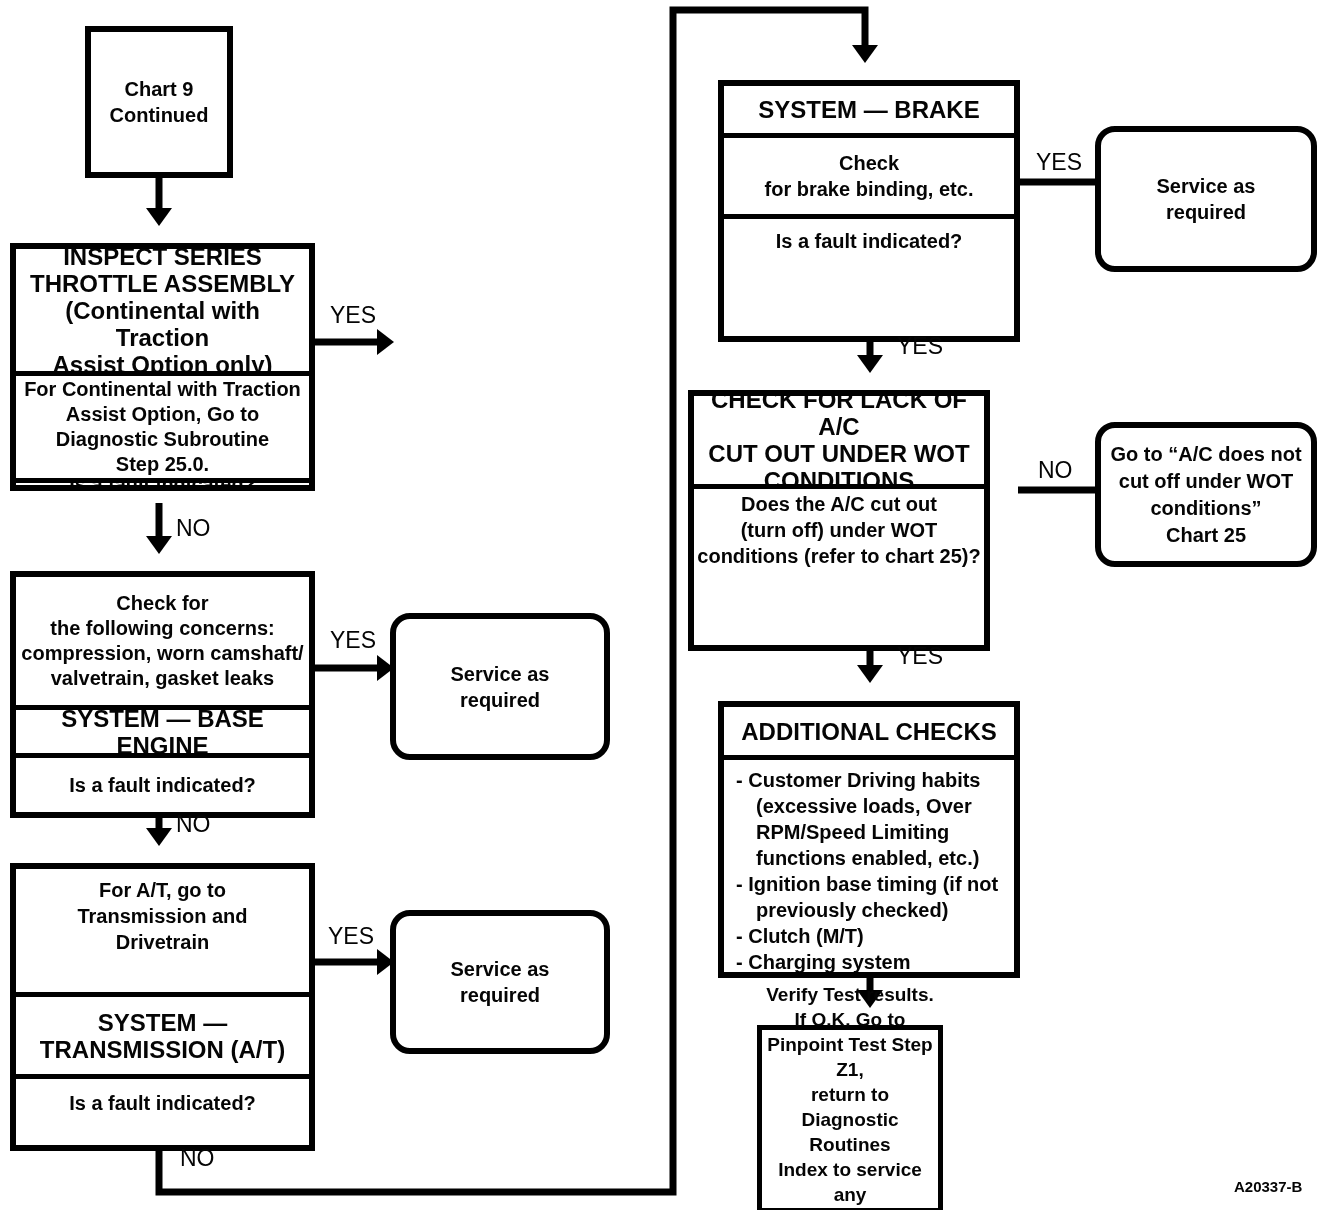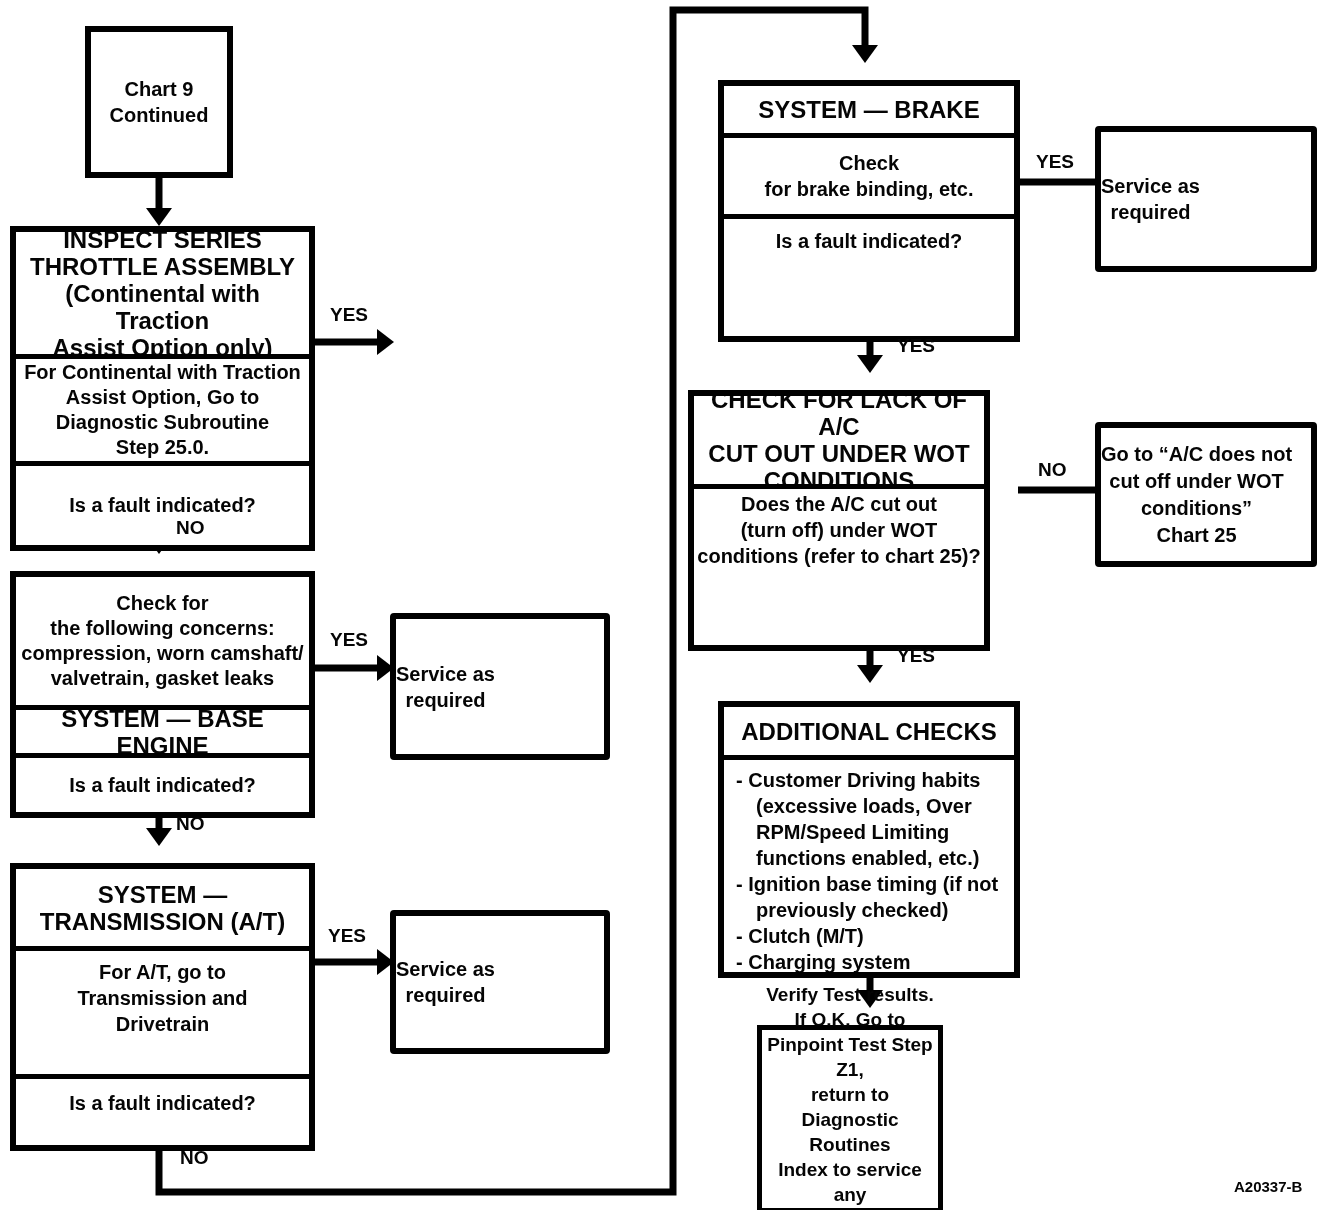--- a/index.html
+++ b/index.html
@@ -17,37 +17,37 @@
   }
   .split { display:flex; flex-direction:column; }
   .sec {
     box-sizing:border-box; border-bottom:5px solid #000;
     display:flex; align-items:center; justify-content:center;
     text-align:center; overflow:hidden;
   }
   .sec.last { border-bottom:none; flex:1; }
   .sec.top { align-items:flex-start; }
   .rounded {
-    border-radius:4px;
-    display:flex; align-items:center; justify-content:flex-start; text-align:center;
+    border-radius:20px;
+    display:flex; align-items:center; justify-content:center; text-align:center;
   }
   .plain { display:flex; align-items:center; justify-content:center; text-align:center; }
   .box-text { white-space:pre-line; font-weight:bold; font-size:20px; line-height:26px; }
   .head-text { white-space:pre-line; font-weight:bold; font-size:24px; line-height:27px; }
   .q-text { white-space:pre-line; font-weight:bold; font-size:20px; line-height:25px; }
   .bullets {
     flex-direction:column; align-items:flex-start; justify-content:flex-start;
     text-align:left; padding:7px 10px 0 12px;
   }
   .bullet {
     font-weight:bold; font-size:20px; line-height:26px;
     padding-left:20px; text-indent:-20px;
   }
   .verify-text { white-space:pre-line; font-weight:bold; font-size:19px; line-height:25px; }
-  .wire-label { position:absolute; font-weight:bold; font-size:19px; line-height:24px; }
+  .wire-label { position:absolute; font-weight:normal; font-size:23px; line-height:24px; }
   .fig-code { position:absolute; left:1234px; top:1178px; font-weight:bold; font-size:15px; }
 </style>
 </head>
 <body>
 
 <div class="canvas">
 
   <svg class="wires" width="1344" height="1210" viewBox="0 0 1344 1210">
     <g stroke="#000" stroke-width="7" fill="none">
       <line x1="159" y1="158" x2="159" y2="212"></line>
@@ -75,21 +75,21 @@
       <polygon points="857,665 883,665 870,683"></polygon>
       <polygon points="857,990 883,990 870,1008"></polygon>
     </g>
   </svg>
 
   <div class="box plain" style="left:85px;top:8px;width:148px;height:152px">
     <div class="box-text">Chart 9
 Continued</div>
   </div>
 
-  <div class="box split" style="left:10px;top:208px;width:305px;height:325px">
+  <div class="box split" style="left:10px;top:225px;width:305px;height:248px">
     <div class="sec" style="height:127px">
       <div class="head-text">INSPECT SERIES
 THROTTLE ASSEMBLY
 (Continental with Traction
 Assist Option only)</div>
     </div>
     <div class="sec" style="height:107px">
       <div class="box-text" style="line-height:25px">For Continental with Traction
 Assist Option, Go to
 Diagnostic Subroutine
@@ -115,28 +115,28 @@
       <div class="q-text">Is a fault indicated?</div>
     </div>
   </div>
 
   <div class="box rounded" style="left:390px;top:595px;width:220px;height:147px">
     <div class="box-text">Service as
 required</div>
   </div>
 
   <div class="box split" style="left:10px;top:845px;width:305px;height:288px">
-    <div class="sec" style="height:82px">
-      <div class="head-text">SYSTEM —
-TRANSMISSION (A/T)</div>
-    </div>
     <div class="sec top" style="height:128px;padding-top:8px">
       <div class="box-text">For A/T, go to
 Transmission and
 Drivetrain</div>
+    </div>
+    <div class="sec" style="height:82px">
+      <div class="head-text">SYSTEM —
+TRANSMISSION (A/T)</div>
     </div>
     <div class="sec last top" style="padding-top:12px">
       <div class="q-text">Is a fault indicated?</div>
     </div>
   </div>
 
   <div class="box rounded" style="left:390px;top:892px;width:220px;height:144px">
     <div class="box-text">Service as
 required</div>
   </div>

